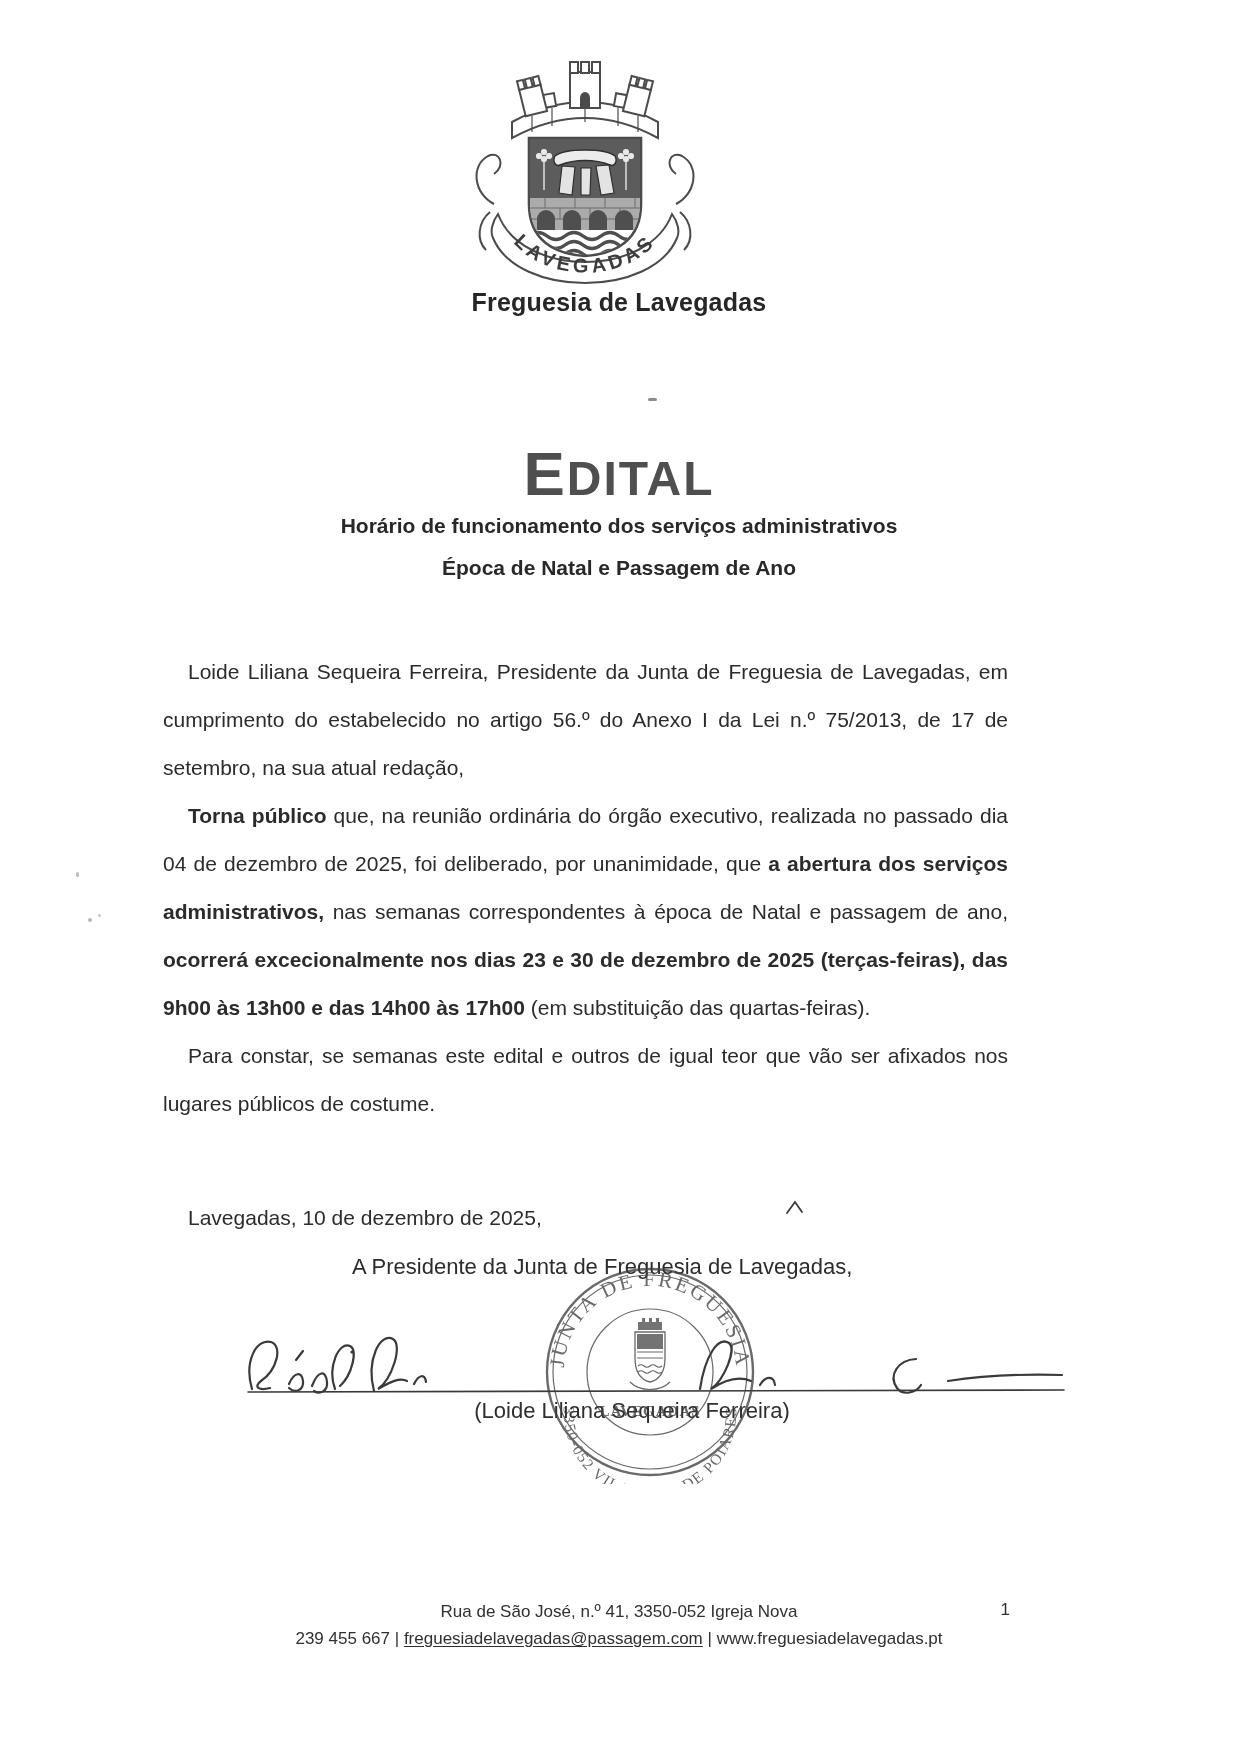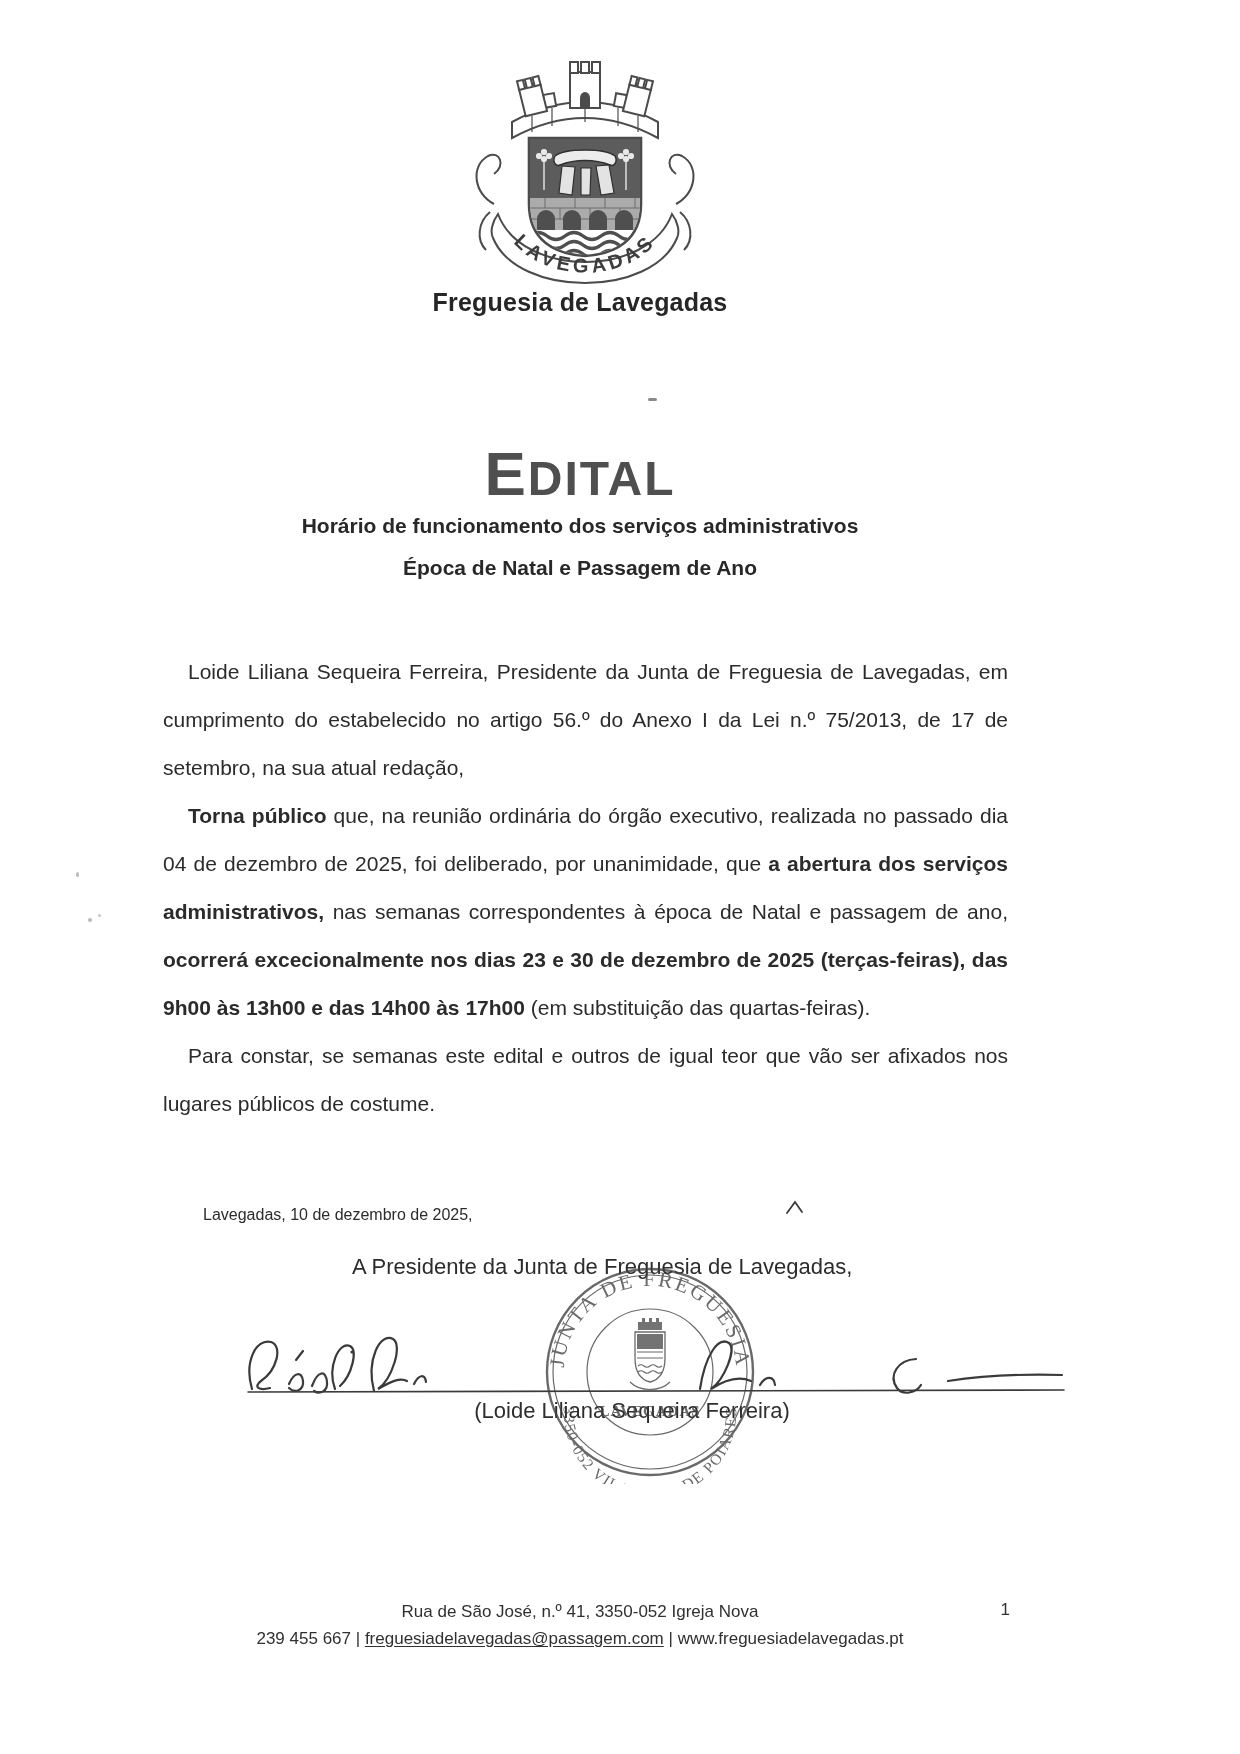--- a/index.html
+++ b/index.html
@@ -1,31 +1,31 @@
 <!DOCTYPE html>
 <html><head>
 <meta charset="utf-8">
 <style>
   html,body{margin:0;padding:0;background:#ffffff;}
   #page{position:relative;width:1240px;height:1754px;background:#ffffff;overflow:hidden;
         font-family:"Liberation Sans","DejaVu Sans",sans-serif;color:#2c2c2c;}
   .abs{position:absolute;}
-  .center-band{left:0;width:1160px;text-align:center;}
+  .center-band{left:0;width:1160px;text-align:center;padding-left:39px;}
   .org-name{top:288px;font-size:25px;font-weight:bold;color:#262626;letter-spacing:.2px;}
   .doc-title{top:438px;color:#4f4f4f;letter-spacing:2px;}
   .t-big{font-size:62px;font-weight:bold;}
   .t-small{font-size:48px;font-weight:bold;text-align:center;}
   .subtitle{font-size:21px;font-weight:bold;color:#282828;}
   .s1{top:514px;}
   .s2{top:556px;}
   .body-text{left:163px;top:648px;width:845px;font-size:21px;line-height:48px;
              text-align:justify;color:#2b2b2b;}
   .body-text p{margin:0;text-indent:25px;}
   .b{font-weight:bold;}
-  .dateline{left:203px;top:1206px;font-size:16px;}
+  .dateline{left:188px;top:1206px;font-size:21px;}
   .sig-title{left:352px;top:1254px;font-size:22px;}
   .sig-name{left:352px;top:1398px;width:560px;text-align:center;font-size:22px;color:#2e2e2e;}
   .footer{font-size:17px;color:#303030;line-height:24px;}
   .f1{top:1600px;}
   .f2{top:1627px;}
   .u{text-decoration:underline;text-underline-offset:2px;}
   .page-num{left:960px;top:1600px;width:50px;text-align:right;font-size:17px;color:#303030;}
   .artifact{background:#8b8b8b;border-radius:2px;}
   .stamp-font{font-family:"Liberation Serif","DejaVu Serif",serif;}
 </style>

